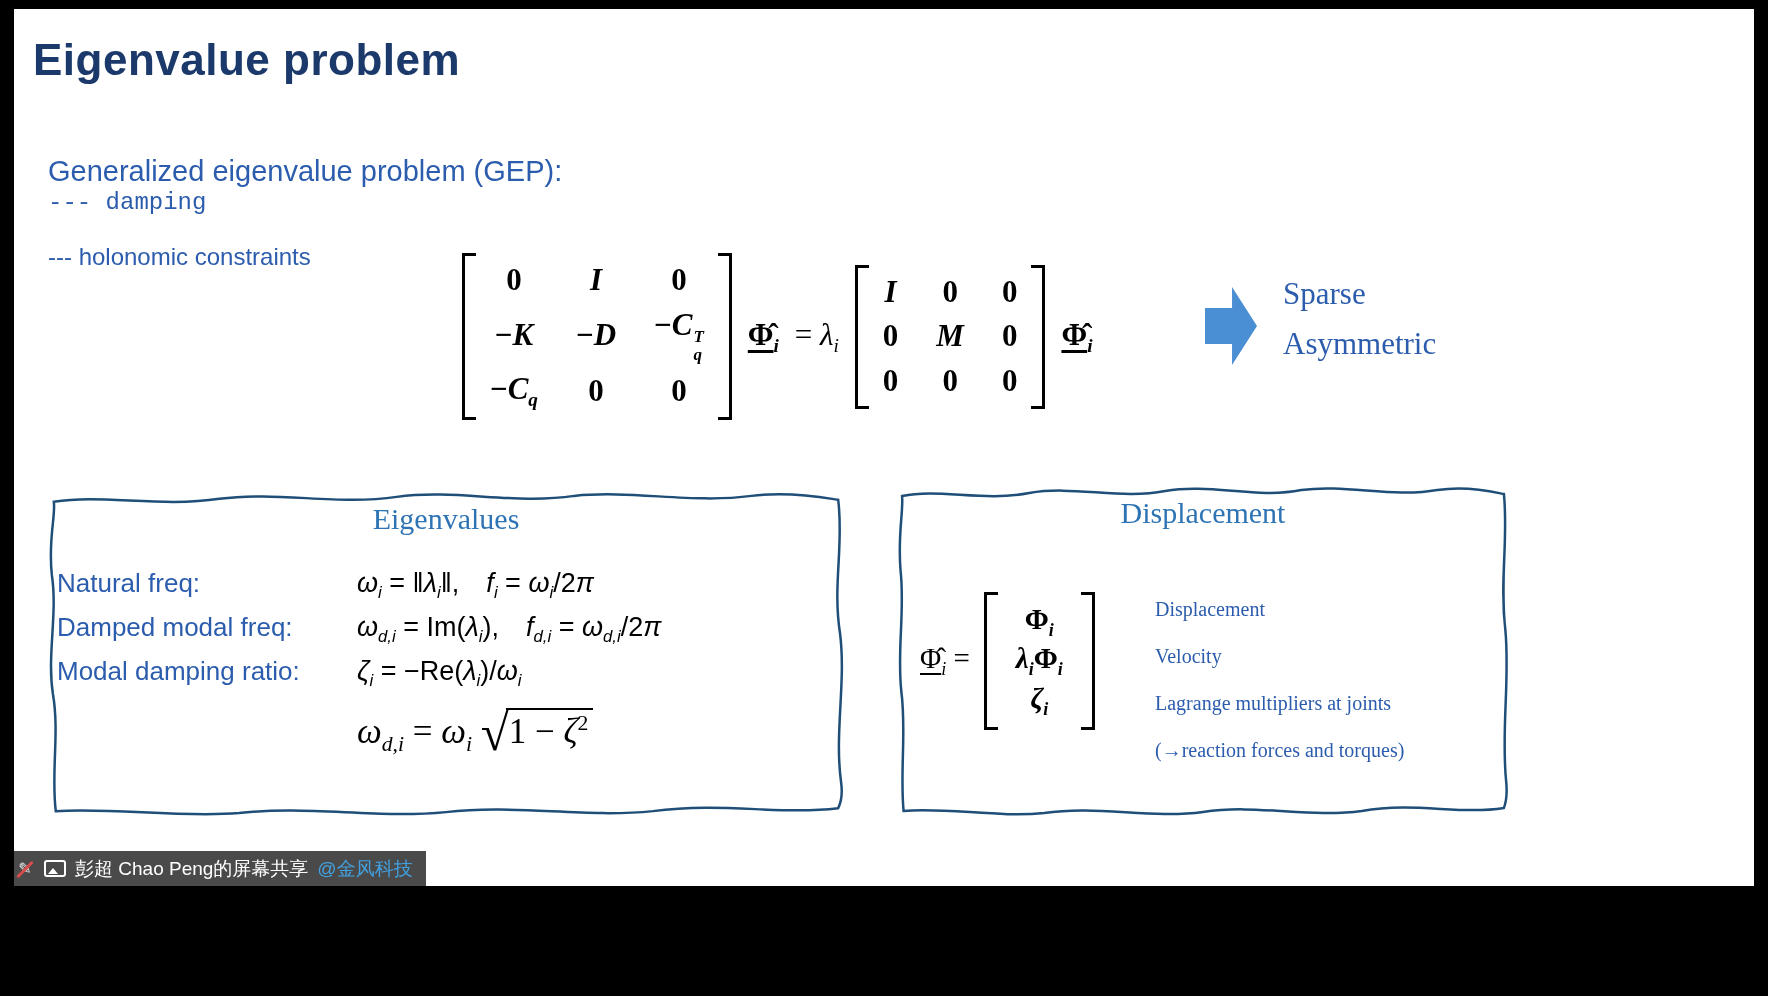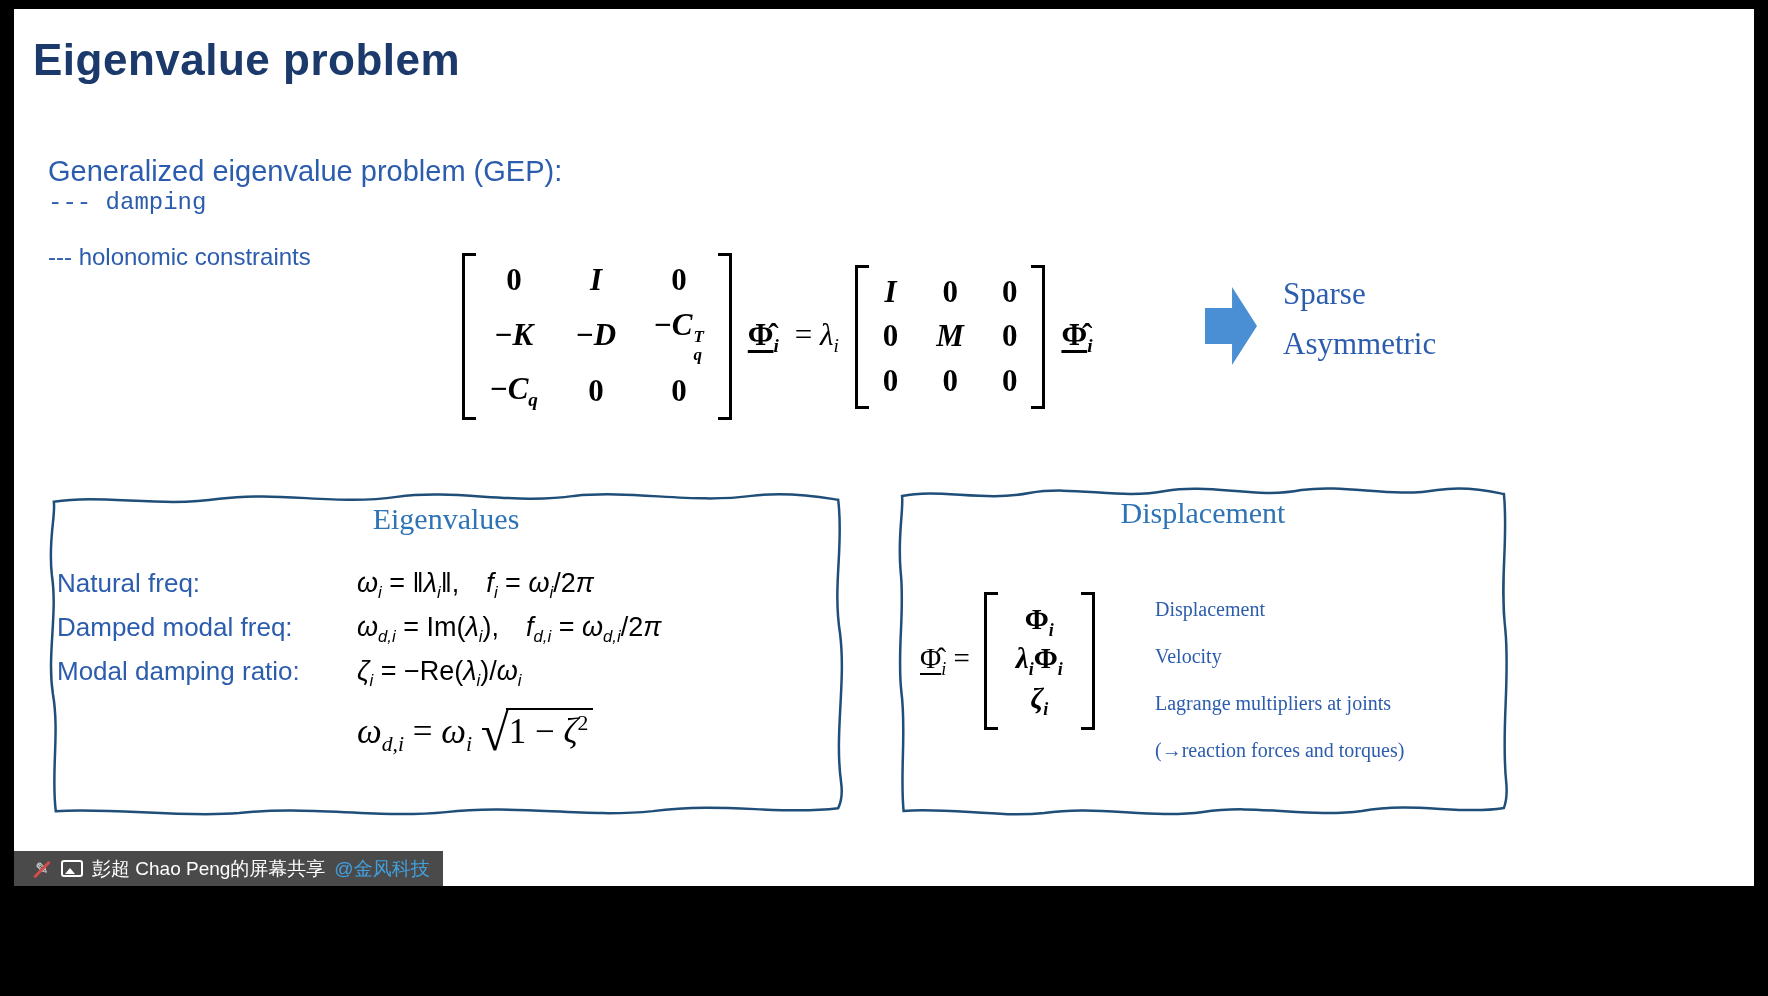--- a/index.html
+++ b/index.html
@@ -60,21 +60,21 @@
 
   .evec-eq{position:absolute;left:27px;top:112px;display:flex;align-items:center;gap:14px;
            font-family:"Liberation Serif",serif;color:#000;}
   .evec-lhs{font-size:29px;font-weight:normal;}
   .evec-label{position:absolute;left:262px;font-family:"Liberation Serif",serif;
               font-size:20px;color:#2b5cad;white-space:nowrap;}
   .lbl0{top:118px;} .lbl1{top:165px;} .lbl2{top:212px;} .lbl3{top:259px;}
 
   
   .chip{position:absolute;left:14px;top:851px;height:35px;background:#4a4a4a;
-        display:flex;align-items:center;gap:9px;padding:0 13px 0 18px;
+        display:flex;align-items:center;gap:9px;padding:0 13px 0 1px;
         font-size:19px;color:#fff;white-space:nowrap;}
   .chip-link{color:#42a0e0;cursor:pointer;}
   .icon-annot{position:relative;width:20px;height:20px;flex:0 0 auto;}
   .icon-annot .glyph{position:absolute;inset:0;color:#eee;font-size:16px;line-height:20px;
                      text-align:center;}
   .icon-annot .slash{position:absolute;left:-1px;top:9px;width:22px;height:3px;
                      background:#d84b4b;transform:rotate(-45deg);border-radius:2px;}
   .icon-screen{width:18px;height:13px;border:2px solid #fff;border-radius:3px;
                position:relative;flex:0 0 auto;}
   .icon-screen::after{content:"";position:absolute;left:2px;bottom:1px;width:0;height:0;

